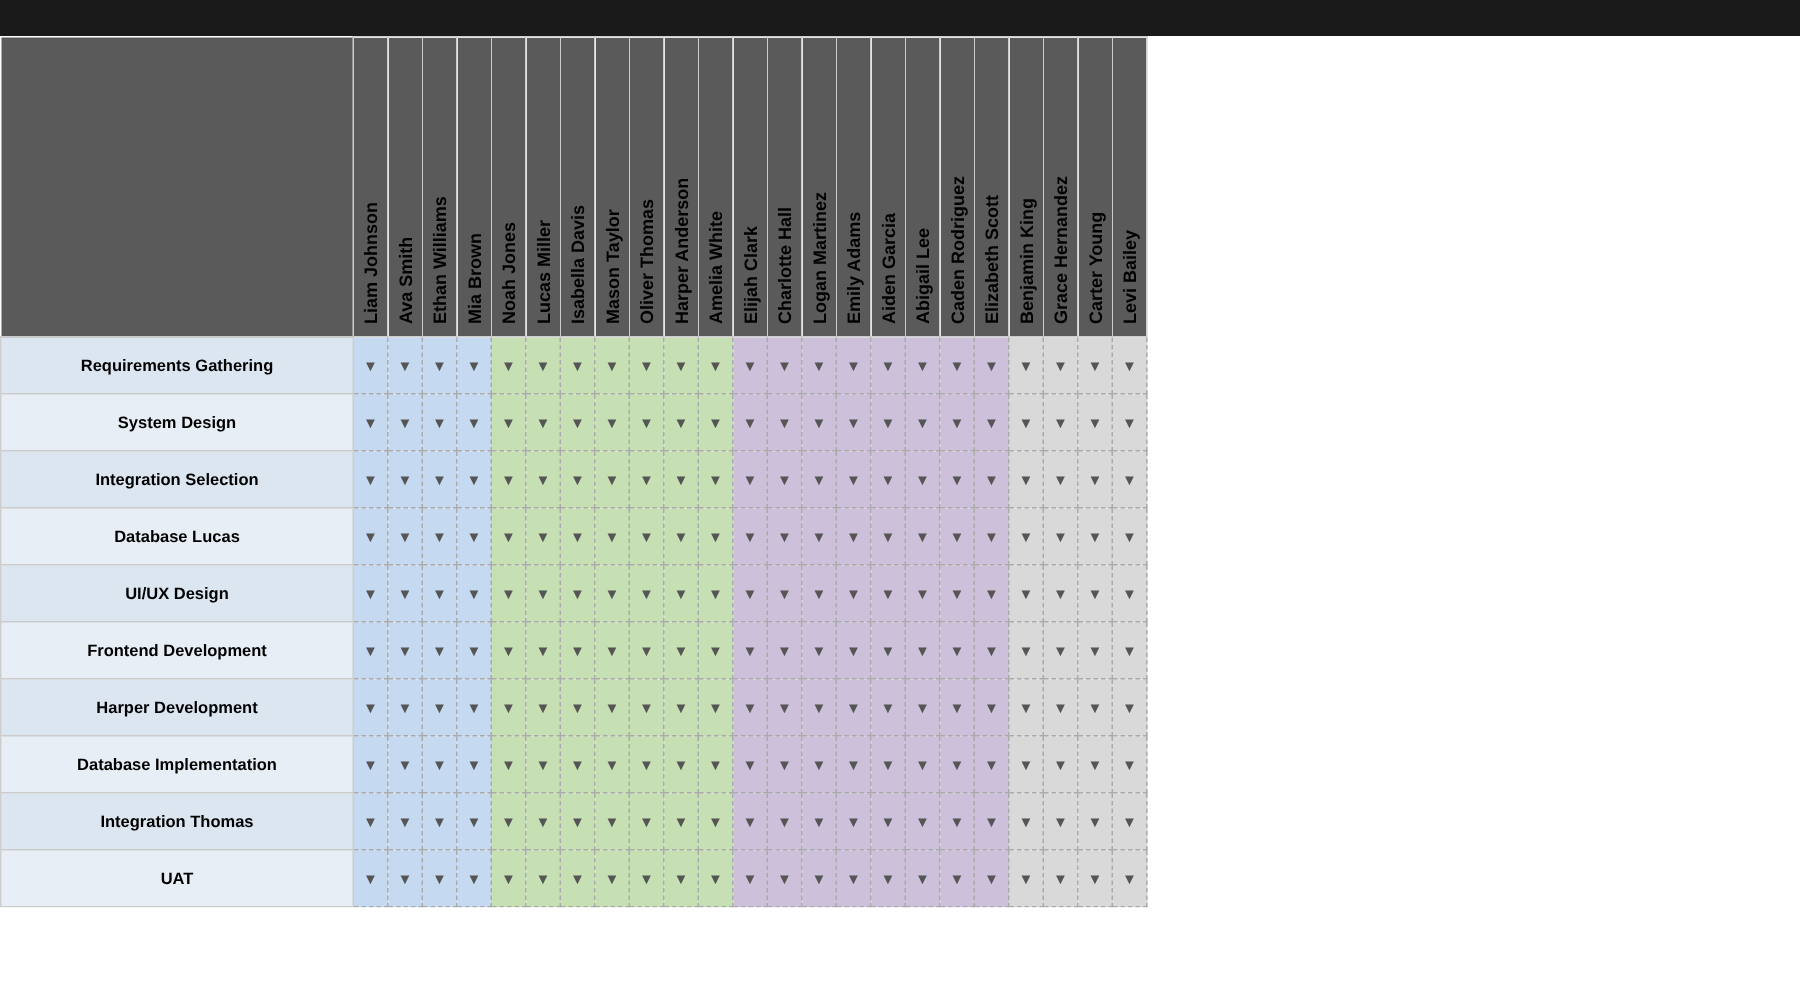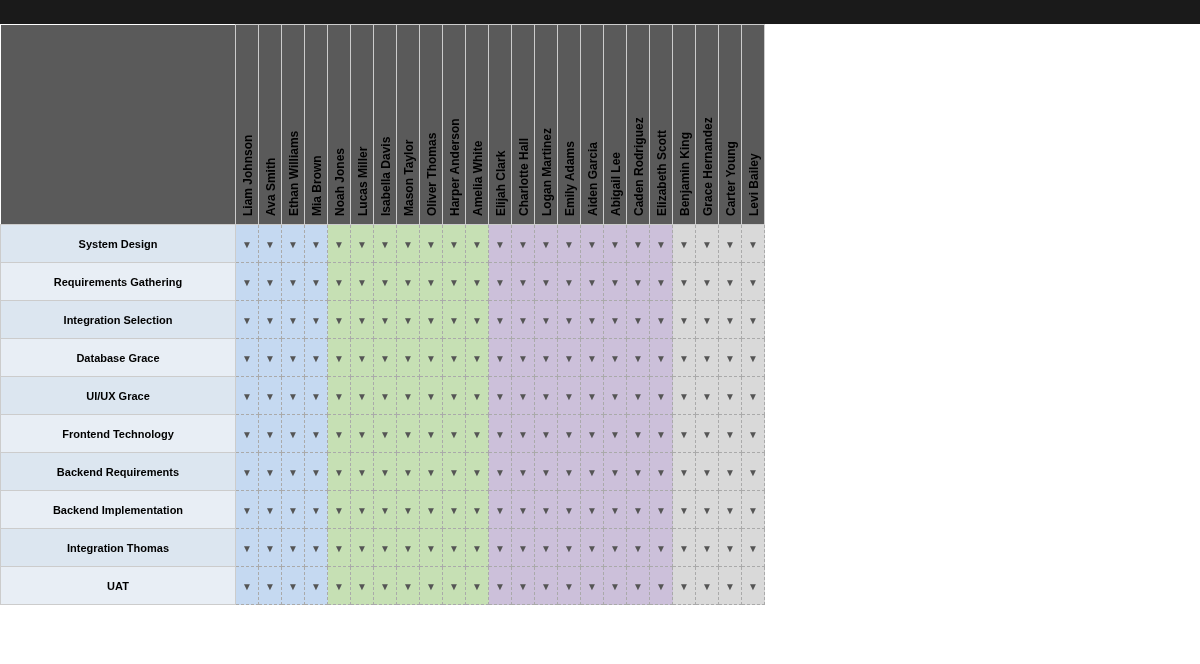--- a/index.html
+++ b/index.html
@@ -124,20 +124,46 @@
           <td class="col-header col-header-purple">Elizabeth Scott</td>
           <td class="col-header col-header-gray">Benjamin King</td>
           <td class="col-header col-header-gray">Grace Hernandez</td>
           <td class="col-header col-header-gray">Carter Young</td>
           <td class="col-header col-header-gray">Levi Bailey</td>
         </tr>
     </thead>
     <tbody id="task-tbody">
 
     <tr class="task-row">
+          <td class="task-label">Requirements Gathering</td>
+          <td class="cell-blue"><span class="dropdown-arrow">▼</span></td>
+          <td class="cell-blue"><span class="dropdown-arrow">▼</span></td>
+          <td class="cell-blue"><span class="dropdown-arrow">▼</span></td>
+          <td class="cell-blue"><span class="dropdown-arrow">▼</span></td>
+          <td class="cell-green"><span class="dropdown-arrow">▼</span></td>
+          <td class="cell-green"><span class="dropdown-arrow">▼</span></td>
+          <td class="cell-green"><span class="dropdown-arrow">▼</span></td>
+          <td class="cell-green"><span class="dropdown-arrow">▼</span></td>
+          <td class="cell-green"><span class="dropdown-arrow">▼</span></td>
+          <td class="cell-green"><span class="dropdown-arrow">▼</span></td>
+          <td class="cell-green"><span class="dropdown-arrow">▼</span></td>
+          <td class="cell-purple"><span class="dropdown-arrow">▼</span></td>
+          <td class="cell-purple"><span class="dropdown-arrow">▼</span></td>
+          <td class="cell-purple"><span class="dropdown-arrow">▼</span></td>
+          <td class="cell-purple"><span class="dropdown-arrow">▼</span></td>
+          <td class="cell-purple"><span class="dropdown-arrow">▼</span></td>
+          <td class="cell-purple"><span class="dropdown-arrow">▼</span></td>
+          <td class="cell-purple"><span class="dropdown-arrow">▼</span></td>
+          <td class="cell-purple"><span class="dropdown-arrow">▼</span></td>
+          <td class="cell-gray"><span class="dropdown-arrow">▼</span></td>
+          <td class="cell-gray"><span class="dropdown-arrow">▼</span></td>
+          <td class="cell-gray"><span class="dropdown-arrow">▼</span></td>
+          <td class="cell-gray"><span class="dropdown-arrow">▼</span></td>
+        </tr>
+        <tr class="task-row">
           <td class="task-label">System Design</td>
           <td class="cell-blue"><span class="dropdown-arrow">▼</span></td>
           <td class="cell-blue"><span class="dropdown-arrow">▼</span></td>
           <td class="cell-blue"><span class="dropdown-arrow">▼</span></td>
           <td class="cell-blue"><span class="dropdown-arrow">▼</span></td>
           <td class="cell-green"><span class="dropdown-arrow">▼</span></td>
           <td class="cell-green"><span class="dropdown-arrow">▼</span></td>
           <td class="cell-green"><span class="dropdown-arrow">▼</span></td>
           <td class="cell-green"><span class="dropdown-arrow">▼</span></td>
           <td class="cell-green"><span class="dropdown-arrow">▼</span></td>
@@ -150,46 +176,20 @@
           <td class="cell-purple"><span class="dropdown-arrow">▼</span></td>
           <td class="cell-purple"><span class="dropdown-arrow">▼</span></td>
           <td class="cell-purple"><span class="dropdown-arrow">▼</span></td>
           <td class="cell-purple"><span class="dropdown-arrow">▼</span></td>
           <td class="cell-gray"><span class="dropdown-arrow">▼</span></td>
           <td class="cell-gray"><span class="dropdown-arrow">▼</span></td>
           <td class="cell-gray"><span class="dropdown-arrow">▼</span></td>
           <td class="cell-gray"><span class="dropdown-arrow">▼</span></td>
         </tr>
         <tr class="task-row">
-          <td class="task-label">Requirements Gathering</td>
-          <td class="cell-blue"><span class="dropdown-arrow">▼</span></td>
-          <td class="cell-blue"><span class="dropdown-arrow">▼</span></td>
-          <td class="cell-blue"><span class="dropdown-arrow">▼</span></td>
-          <td class="cell-blue"><span class="dropdown-arrow">▼</span></td>
-          <td class="cell-green"><span class="dropdown-arrow">▼</span></td>
-          <td class="cell-green"><span class="dropdown-arrow">▼</span></td>
-          <td class="cell-green"><span class="dropdown-arrow">▼</span></td>
-          <td class="cell-green"><span class="dropdown-arrow">▼</span></td>
-          <td class="cell-green"><span class="dropdown-arrow">▼</span></td>
-          <td class="cell-green"><span class="dropdown-arrow">▼</span></td>
-          <td class="cell-green"><span class="dropdown-arrow">▼</span></td>
-          <td class="cell-purple"><span class="dropdown-arrow">▼</span></td>
-          <td class="cell-purple"><span class="dropdown-arrow">▼</span></td>
-          <td class="cell-purple"><span class="dropdown-arrow">▼</span></td>
-          <td class="cell-purple"><span class="dropdown-arrow">▼</span></td>
-          <td class="cell-purple"><span class="dropdown-arrow">▼</span></td>
-          <td class="cell-purple"><span class="dropdown-arrow">▼</span></td>
-          <td class="cell-purple"><span class="dropdown-arrow">▼</span></td>
-          <td class="cell-purple"><span class="dropdown-arrow">▼</span></td>
-          <td class="cell-gray"><span class="dropdown-arrow">▼</span></td>
-          <td class="cell-gray"><span class="dropdown-arrow">▼</span></td>
-          <td class="cell-gray"><span class="dropdown-arrow">▼</span></td>
-          <td class="cell-gray"><span class="dropdown-arrow">▼</span></td>
-        </tr>
-        <tr class="task-row">
           <td class="task-label">Integration Selection</td>
           <td class="cell-blue"><span class="dropdown-arrow">▼</span></td>
           <td class="cell-blue"><span class="dropdown-arrow">▼</span></td>
           <td class="cell-blue"><span class="dropdown-arrow">▼</span></td>
           <td class="cell-blue"><span class="dropdown-arrow">▼</span></td>
           <td class="cell-green"><span class="dropdown-arrow">▼</span></td>
           <td class="cell-green"><span class="dropdown-arrow">▼</span></td>
           <td class="cell-green"><span class="dropdown-arrow">▼</span></td>
           <td class="cell-green"><span class="dropdown-arrow">▼</span></td>
           <td class="cell-green"><span class="dropdown-arrow">▼</span></td>
@@ -202,125 +202,125 @@
           <td class="cell-purple"><span class="dropdown-arrow">▼</span></td>
           <td class="cell-purple"><span class="dropdown-arrow">▼</span></td>
           <td class="cell-purple"><span class="dropdown-arrow">▼</span></td>
           <td class="cell-purple"><span class="dropdown-arrow">▼</span></td>
           <td class="cell-gray"><span class="dropdown-arrow">▼</span></td>
           <td class="cell-gray"><span class="dropdown-arrow">▼</span></td>
           <td class="cell-gray"><span class="dropdown-arrow">▼</span></td>
           <td class="cell-gray"><span class="dropdown-arrow">▼</span></td>
         </tr>
         <tr class="task-row">
-          <td class="task-label">Database Grace</td>
-          <td class="cell-blue"><span class="dropdown-arrow">▼</span></td>
-          <td class="cell-blue"><span class="dropdown-arrow">▼</span></td>
-          <td class="cell-blue"><span class="dropdown-arrow">▼</span></td>
-          <td class="cell-blue"><span class="dropdown-arrow">▼</span></td>
-          <td class="cell-green"><span class="dropdown-arrow">▼</span></td>
-          <td class="cell-green"><span class="dropdown-arrow">▼</span></td>
-          <td class="cell-green"><span class="dropdown-arrow">▼</span></td>
-          <td class="cell-green"><span class="dropdown-arrow">▼</span></td>
-          <td class="cell-green"><span class="dropdown-arrow">▼</span></td>
-          <td class="cell-green"><span class="dropdown-arrow">▼</span></td>
-          <td class="cell-green"><span class="dropdown-arrow">▼</span></td>
-          <td class="cell-purple"><span class="dropdown-arrow">▼</span></td>
-          <td class="cell-purple"><span class="dropdown-arrow">▼</span></td>
-          <td class="cell-purple"><span class="dropdown-arrow">▼</span></td>
-          <td class="cell-purple"><span class="dropdown-arrow">▼</span></td>
-          <td class="cell-purple"><span class="dropdown-arrow">▼</span></td>
-          <td class="cell-purple"><span class="dropdown-arrow">▼</span></td>
-          <td class="cell-purple"><span class="dropdown-arrow">▼</span></td>
-          <td class="cell-purple"><span class="dropdown-arrow">▼</span></td>
-          <td class="cell-gray"><span class="dropdown-arrow">▼</span></td>
-          <td class="cell-gray"><span class="dropdown-arrow">▼</span></td>
-          <td class="cell-gray"><span class="dropdown-arrow">▼</span></td>
-          <td class="cell-gray"><span class="dropdown-arrow">▼</span></td>
-        </tr>
-        <tr class="task-row">
-          <td class="task-label">UI/UX Grace</td>
-          <td class="cell-blue"><span class="dropdown-arrow">▼</span></td>
-          <td class="cell-blue"><span class="dropdown-arrow">▼</span></td>
-          <td class="cell-blue"><span class="dropdown-arrow">▼</span></td>
-          <td class="cell-blue"><span class="dropdown-arrow">▼</span></td>
-          <td class="cell-green"><span class="dropdown-arrow">▼</span></td>
-          <td class="cell-green"><span class="dropdown-arrow">▼</span></td>
-          <td class="cell-green"><span class="dropdown-arrow">▼</span></td>
-          <td class="cell-green"><span class="dropdown-arrow">▼</span></td>
-          <td class="cell-green"><span class="dropdown-arrow">▼</span></td>
-          <td class="cell-green"><span class="dropdown-arrow">▼</span></td>
-          <td class="cell-green"><span class="dropdown-arrow">▼</span></td>
-          <td class="cell-purple"><span class="dropdown-arrow">▼</span></td>
-          <td class="cell-purple"><span class="dropdown-arrow">▼</span></td>
-          <td class="cell-purple"><span class="dropdown-arrow">▼</span></td>
-          <td class="cell-purple"><span class="dropdown-arrow">▼</span></td>
-          <td class="cell-purple"><span class="dropdown-arrow">▼</span></td>
-          <td class="cell-purple"><span class="dropdown-arrow">▼</span></td>
-          <td class="cell-purple"><span class="dropdown-arrow">▼</span></td>
-          <td class="cell-purple"><span class="dropdown-arrow">▼</span></td>
-          <td class="cell-gray"><span class="dropdown-arrow">▼</span></td>
-          <td class="cell-gray"><span class="dropdown-arrow">▼</span></td>
-          <td class="cell-gray"><span class="dropdown-arrow">▼</span></td>
-          <td class="cell-gray"><span class="dropdown-arrow">▼</span></td>
-        </tr>
-        <tr class="task-row">
-          <td class="task-label">Frontend Technology</td>
-          <td class="cell-blue"><span class="dropdown-arrow">▼</span></td>
-          <td class="cell-blue"><span class="dropdown-arrow">▼</span></td>
-          <td class="cell-blue"><span class="dropdown-arrow">▼</span></td>
-          <td class="cell-blue"><span class="dropdown-arrow">▼</span></td>
-          <td class="cell-green"><span class="dropdown-arrow">▼</span></td>
-          <td class="cell-green"><span class="dropdown-arrow">▼</span></td>
-          <td class="cell-green"><span class="dropdown-arrow">▼</span></td>
-          <td class="cell-green"><span class="dropdown-arrow">▼</span></td>
-          <td class="cell-green"><span class="dropdown-arrow">▼</span></td>
-          <td class="cell-green"><span class="dropdown-arrow">▼</span></td>
-          <td class="cell-green"><span class="dropdown-arrow">▼</span></td>
-          <td class="cell-purple"><span class="dropdown-arrow">▼</span></td>
-          <td class="cell-purple"><span class="dropdown-arrow">▼</span></td>
-          <td class="cell-purple"><span class="dropdown-arrow">▼</span></td>
-          <td class="cell-purple"><span class="dropdown-arrow">▼</span></td>
-          <td class="cell-purple"><span class="dropdown-arrow">▼</span></td>
-          <td class="cell-purple"><span class="dropdown-arrow">▼</span></td>
-          <td class="cell-purple"><span class="dropdown-arrow">▼</span></td>
-          <td class="cell-purple"><span class="dropdown-arrow">▼</span></td>
-          <td class="cell-gray"><span class="dropdown-arrow">▼</span></td>
-          <td class="cell-gray"><span class="dropdown-arrow">▼</span></td>
-          <td class="cell-gray"><span class="dropdown-arrow">▼</span></td>
-          <td class="cell-gray"><span class="dropdown-arrow">▼</span></td>
-        </tr>
-        <tr class="task-row">
-          <td class="task-label">Backend Requirements</td>
-          <td class="cell-blue"><span class="dropdown-arrow">▼</span></td>
-          <td class="cell-blue"><span class="dropdown-arrow">▼</span></td>
-          <td class="cell-blue"><span class="dropdown-arrow">▼</span></td>
-          <td class="cell-blue"><span class="dropdown-arrow">▼</span></td>
-          <td class="cell-green"><span class="dropdown-arrow">▼</span></td>
-          <td class="cell-green"><span class="dropdown-arrow">▼</span></td>
-          <td class="cell-green"><span class="dropdown-arrow">▼</span></td>
-          <td class="cell-green"><span class="dropdown-arrow">▼</span></td>
-          <td class="cell-green"><span class="dropdown-arrow">▼</span></td>
-          <td class="cell-green"><span class="dropdown-arrow">▼</span></td>
-          <td class="cell-green"><span class="dropdown-arrow">▼</span></td>
-          <td class="cell-purple"><span class="dropdown-arrow">▼</span></td>
-          <td class="cell-purple"><span class="dropdown-arrow">▼</span></td>
-          <td class="cell-purple"><span class="dropdown-arrow">▼</span></td>
-          <td class="cell-purple"><span class="dropdown-arrow">▼</span></td>
-          <td class="cell-purple"><span class="dropdown-arrow">▼</span></td>
-          <td class="cell-purple"><span class="dropdown-arrow">▼</span></td>
-          <td class="cell-purple"><span class="dropdown-arrow">▼</span></td>
-          <td class="cell-purple"><span class="dropdown-arrow">▼</span></td>
-          <td class="cell-gray"><span class="dropdown-arrow">▼</span></td>
-          <td class="cell-gray"><span class="dropdown-arrow">▼</span></td>
-          <td class="cell-gray"><span class="dropdown-arrow">▼</span></td>
-          <td class="cell-gray"><span class="dropdown-arrow">▼</span></td>
-        </tr>
-        <tr class="task-row">
-          <td class="task-label">Backend Implementation</td>
+          <td class="task-label">Database Lucas</td>
+          <td class="cell-blue"><span class="dropdown-arrow">▼</span></td>
+          <td class="cell-blue"><span class="dropdown-arrow">▼</span></td>
+          <td class="cell-blue"><span class="dropdown-arrow">▼</span></td>
+          <td class="cell-blue"><span class="dropdown-arrow">▼</span></td>
+          <td class="cell-green"><span class="dropdown-arrow">▼</span></td>
+          <td class="cell-green"><span class="dropdown-arrow">▼</span></td>
+          <td class="cell-green"><span class="dropdown-arrow">▼</span></td>
+          <td class="cell-green"><span class="dropdown-arrow">▼</span></td>
+          <td class="cell-green"><span class="dropdown-arrow">▼</span></td>
+          <td class="cell-green"><span class="dropdown-arrow">▼</span></td>
+          <td class="cell-green"><span class="dropdown-arrow">▼</span></td>
+          <td class="cell-purple"><span class="dropdown-arrow">▼</span></td>
+          <td class="cell-purple"><span class="dropdown-arrow">▼</span></td>
+          <td class="cell-purple"><span class="dropdown-arrow">▼</span></td>
+          <td class="cell-purple"><span class="dropdown-arrow">▼</span></td>
+          <td class="cell-purple"><span class="dropdown-arrow">▼</span></td>
+          <td class="cell-purple"><span class="dropdown-arrow">▼</span></td>
+          <td class="cell-purple"><span class="dropdown-arrow">▼</span></td>
+          <td class="cell-purple"><span class="dropdown-arrow">▼</span></td>
+          <td class="cell-gray"><span class="dropdown-arrow">▼</span></td>
+          <td class="cell-gray"><span class="dropdown-arrow">▼</span></td>
+          <td class="cell-gray"><span class="dropdown-arrow">▼</span></td>
+          <td class="cell-gray"><span class="dropdown-arrow">▼</span></td>
+        </tr>
+        <tr class="task-row">
+          <td class="task-label">UI/UX Design</td>
+          <td class="cell-blue"><span class="dropdown-arrow">▼</span></td>
+          <td class="cell-blue"><span class="dropdown-arrow">▼</span></td>
+          <td class="cell-blue"><span class="dropdown-arrow">▼</span></td>
+          <td class="cell-blue"><span class="dropdown-arrow">▼</span></td>
+          <td class="cell-green"><span class="dropdown-arrow">▼</span></td>
+          <td class="cell-green"><span class="dropdown-arrow">▼</span></td>
+          <td class="cell-green"><span class="dropdown-arrow">▼</span></td>
+          <td class="cell-green"><span class="dropdown-arrow">▼</span></td>
+          <td class="cell-green"><span class="dropdown-arrow">▼</span></td>
+          <td class="cell-green"><span class="dropdown-arrow">▼</span></td>
+          <td class="cell-green"><span class="dropdown-arrow">▼</span></td>
+          <td class="cell-purple"><span class="dropdown-arrow">▼</span></td>
+          <td class="cell-purple"><span class="dropdown-arrow">▼</span></td>
+          <td class="cell-purple"><span class="dropdown-arrow">▼</span></td>
+          <td class="cell-purple"><span class="dropdown-arrow">▼</span></td>
+          <td class="cell-purple"><span class="dropdown-arrow">▼</span></td>
+          <td class="cell-purple"><span class="dropdown-arrow">▼</span></td>
+          <td class="cell-purple"><span class="dropdown-arrow">▼</span></td>
+          <td class="cell-purple"><span class="dropdown-arrow">▼</span></td>
+          <td class="cell-gray"><span class="dropdown-arrow">▼</span></td>
+          <td class="cell-gray"><span class="dropdown-arrow">▼</span></td>
+          <td class="cell-gray"><span class="dropdown-arrow">▼</span></td>
+          <td class="cell-gray"><span class="dropdown-arrow">▼</span></td>
+        </tr>
+        <tr class="task-row">
+          <td class="task-label">Frontend Development</td>
+          <td class="cell-blue"><span class="dropdown-arrow">▼</span></td>
+          <td class="cell-blue"><span class="dropdown-arrow">▼</span></td>
+          <td class="cell-blue"><span class="dropdown-arrow">▼</span></td>
+          <td class="cell-blue"><span class="dropdown-arrow">▼</span></td>
+          <td class="cell-green"><span class="dropdown-arrow">▼</span></td>
+          <td class="cell-green"><span class="dropdown-arrow">▼</span></td>
+          <td class="cell-green"><span class="dropdown-arrow">▼</span></td>
+          <td class="cell-green"><span class="dropdown-arrow">▼</span></td>
+          <td class="cell-green"><span class="dropdown-arrow">▼</span></td>
+          <td class="cell-green"><span class="dropdown-arrow">▼</span></td>
+          <td class="cell-green"><span class="dropdown-arrow">▼</span></td>
+          <td class="cell-purple"><span class="dropdown-arrow">▼</span></td>
+          <td class="cell-purple"><span class="dropdown-arrow">▼</span></td>
+          <td class="cell-purple"><span class="dropdown-arrow">▼</span></td>
+          <td class="cell-purple"><span class="dropdown-arrow">▼</span></td>
+          <td class="cell-purple"><span class="dropdown-arrow">▼</span></td>
+          <td class="cell-purple"><span class="dropdown-arrow">▼</span></td>
+          <td class="cell-purple"><span class="dropdown-arrow">▼</span></td>
+          <td class="cell-purple"><span class="dropdown-arrow">▼</span></td>
+          <td class="cell-gray"><span class="dropdown-arrow">▼</span></td>
+          <td class="cell-gray"><span class="dropdown-arrow">▼</span></td>
+          <td class="cell-gray"><span class="dropdown-arrow">▼</span></td>
+          <td class="cell-gray"><span class="dropdown-arrow">▼</span></td>
+        </tr>
+        <tr class="task-row">
+          <td class="task-label">Harper Development</td>
+          <td class="cell-blue"><span class="dropdown-arrow">▼</span></td>
+          <td class="cell-blue"><span class="dropdown-arrow">▼</span></td>
+          <td class="cell-blue"><span class="dropdown-arrow">▼</span></td>
+          <td class="cell-blue"><span class="dropdown-arrow">▼</span></td>
+          <td class="cell-green"><span class="dropdown-arrow">▼</span></td>
+          <td class="cell-green"><span class="dropdown-arrow">▼</span></td>
+          <td class="cell-green"><span class="dropdown-arrow">▼</span></td>
+          <td class="cell-green"><span class="dropdown-arrow">▼</span></td>
+          <td class="cell-green"><span class="dropdown-arrow">▼</span></td>
+          <td class="cell-green"><span class="dropdown-arrow">▼</span></td>
+          <td class="cell-green"><span class="dropdown-arrow">▼</span></td>
+          <td class="cell-purple"><span class="dropdown-arrow">▼</span></td>
+          <td class="cell-purple"><span class="dropdown-arrow">▼</span></td>
+          <td class="cell-purple"><span class="dropdown-arrow">▼</span></td>
+          <td class="cell-purple"><span class="dropdown-arrow">▼</span></td>
+          <td class="cell-purple"><span class="dropdown-arrow">▼</span></td>
+          <td class="cell-purple"><span class="dropdown-arrow">▼</span></td>
+          <td class="cell-purple"><span class="dropdown-arrow">▼</span></td>
+          <td class="cell-purple"><span class="dropdown-arrow">▼</span></td>
+          <td class="cell-gray"><span class="dropdown-arrow">▼</span></td>
+          <td class="cell-gray"><span class="dropdown-arrow">▼</span></td>
+          <td class="cell-gray"><span class="dropdown-arrow">▼</span></td>
+          <td class="cell-gray"><span class="dropdown-arrow">▼</span></td>
+        </tr>
+        <tr class="task-row">
+          <td class="task-label">Database Implementation</td>
           <td class="cell-blue"><span class="dropdown-arrow">▼</span></td>
           <td class="cell-blue"><span class="dropdown-arrow">▼</span></td>
           <td class="cell-blue"><span class="dropdown-arrow">▼</span></td>
           <td class="cell-blue"><span class="dropdown-arrow">▼</span></td>
           <td class="cell-green"><span class="dropdown-arrow">▼</span></td>
           <td class="cell-green"><span class="dropdown-arrow">▼</span></td>
           <td class="cell-green"><span class="dropdown-arrow">▼</span></td>
           <td class="cell-green"><span class="dropdown-arrow">▼</span></td>
           <td class="cell-green"><span class="dropdown-arrow">▼</span></td>
           <td class="cell-green"><span class="dropdown-arrow">▼</span></td>

